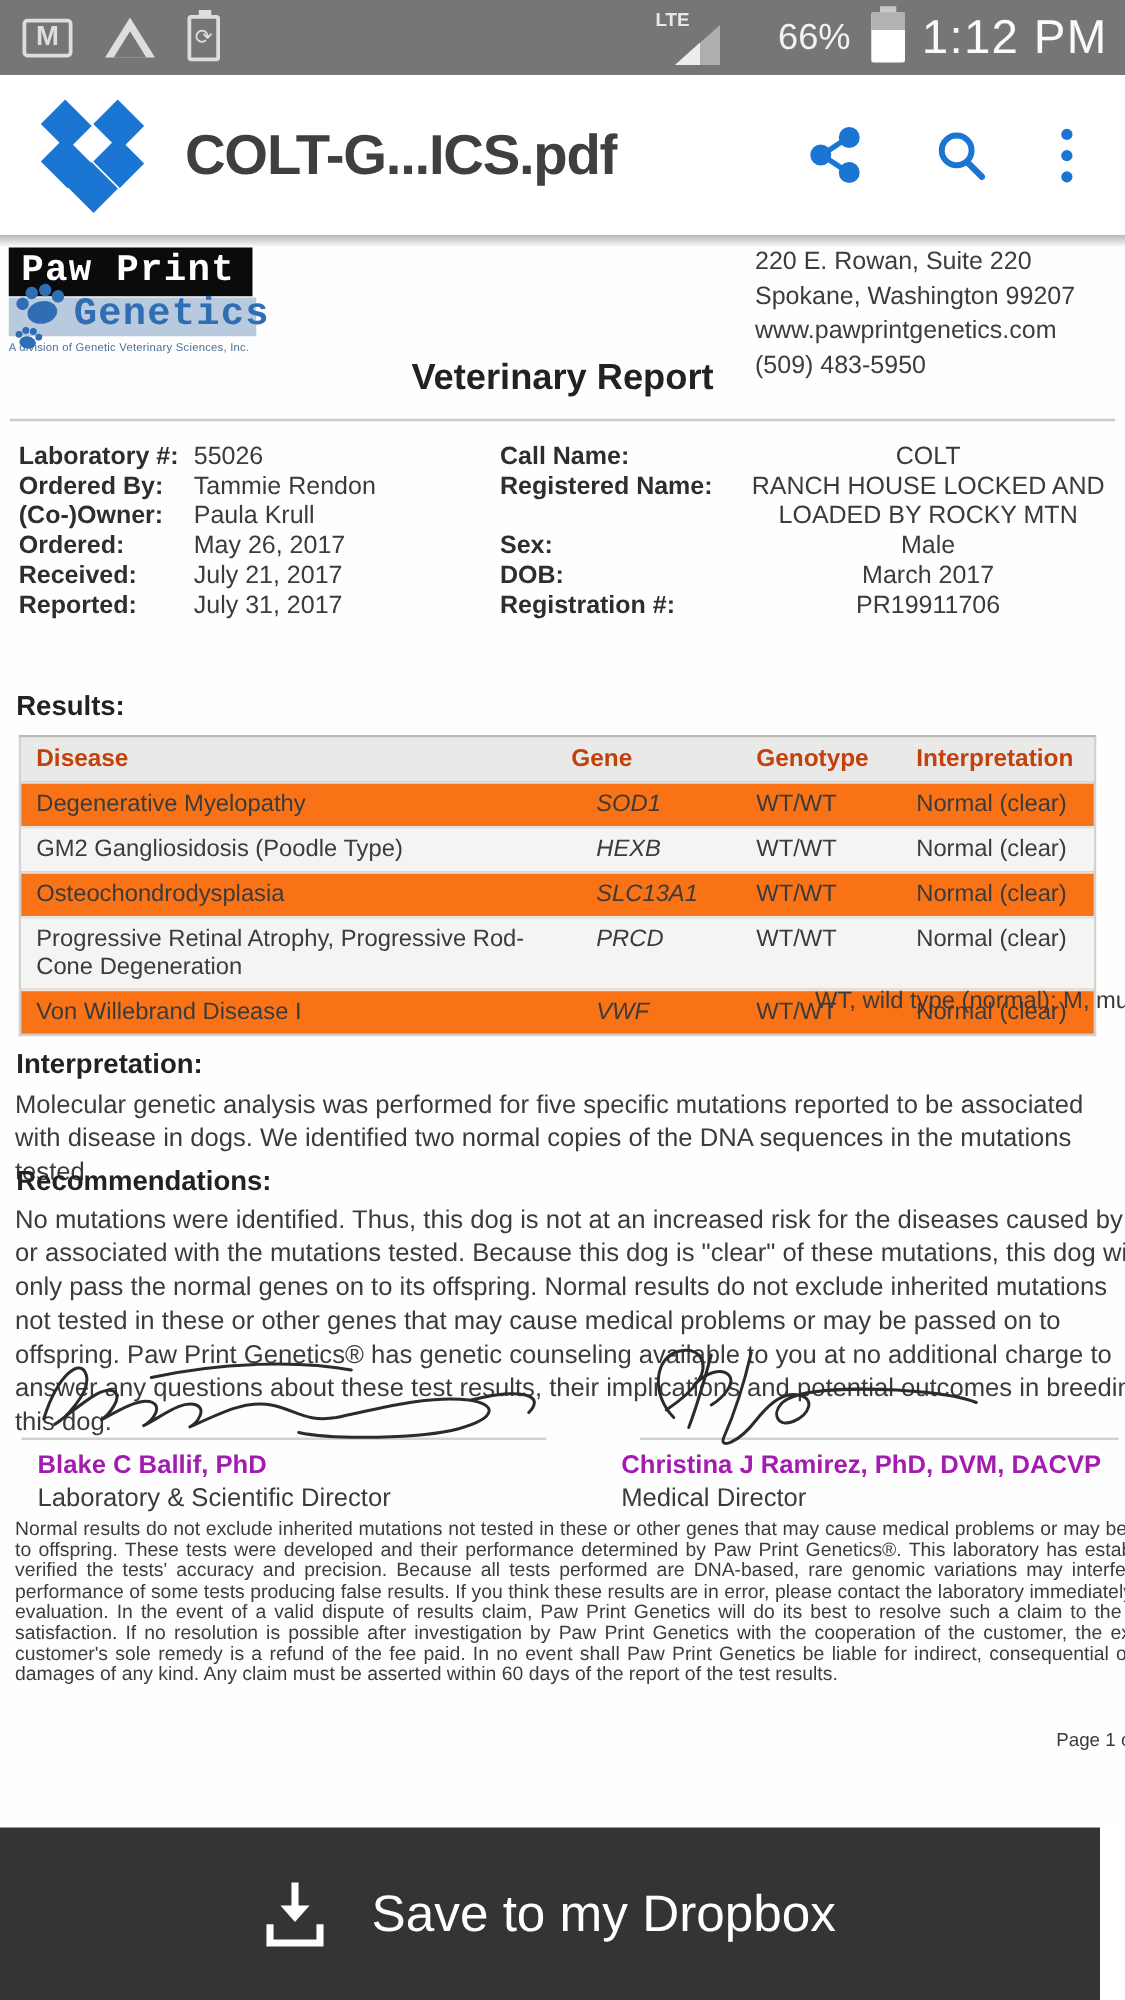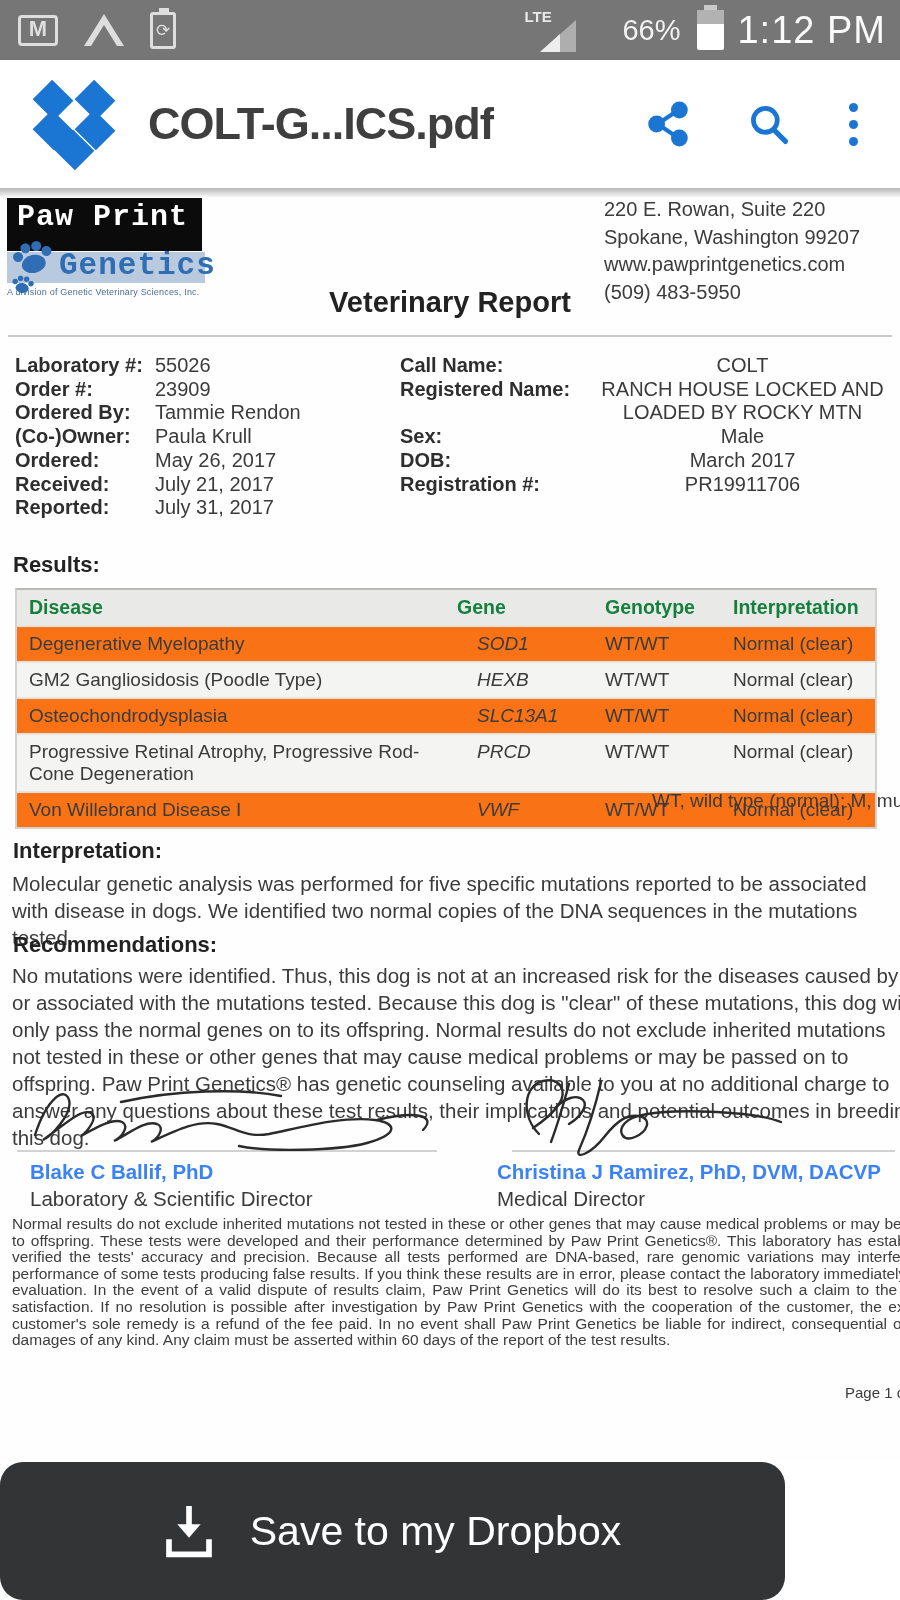--- a/index.html
+++ b/index.html
@@ -50,21 +50,21 @@
   .ab-actions svg { display:block; }
   .dots { display:flex; flex-direction:column; gap:8px; }
   .dots b { width:9px; height:9px; border-radius:50%; background:#1a76d2; }
   .ab-shadow { position:absolute; left:0; top:188px; width:900px; height:10px;
     background:linear-gradient(to bottom, rgba(0,0,0,0.28), rgba(0,0,0,0)); z-index:5; }
 
   
   .doc { position:absolute; left:0; top:188px; width:900px; height:1274px; background:#fefefe; overflow:hidden; }
 
   .logo-block { position:absolute; left:7px; top:10px; }
-  .logo-top { display:inline-block; background:#0b0b0b; color:#fff; padding:2px 14px 17px 10px;
+  .logo-top { display:inline-block; background:#0b0b0b; color:#fff; padding:2px 14px 3px 10px;
     font-family:"Liberation Mono","DejaVu Sans Mono",monospace; font-weight:bold; font-size:30px; letter-spacing:1px; }
   .logo-band { position:relative; width:198px; height:31px; background:#b9c9de; margin-top:1px; }
   .logo-band .gen { position:absolute; left:52px; top:-4px; color:#2f6db5;
     font-family:"Liberation Mono","DejaVu Sans Mono",monospace; font-weight:bold; font-size:31px; letter-spacing:1px; }
   .paw { position:absolute; left:2px; top:-14px; }
   .logo-tagline { margin-top:4px; font-size:9px; color:#4a6e96; letter-spacing:0.2px; }
 
   .contact { position:absolute; left:604px; top:8px; font-size:20px; line-height:27.5px; color:#3c3c3c; }
 
   .report-title { position:absolute; left:0; top:98px; width:100%; text-align:center;
@@ -79,51 +79,51 @@
   .info-right { left:400px; top:166px; width:488px; }
   .info-right .lbl { width:197px; }
   .info-right .val { width:291px;text-align:center; }
 
   .results-heading, .sec-heading { position:absolute; left:13px; font-size:22px; font-weight:bold; color:#222; }
   .results-heading { top:364px; }
 
   .rtable { position:absolute; left:15px; top:400px; width:862px; border:2px solid #d2d2d0; border-top:2px solid #b9b9b7; }
   .trow { display:grid; grid-template-columns:428px 148px 128px 1fr; padding:6px 0 6px 12px;
     font-size:19px; align-items:start; border-top:2px solid #e3e3e1; }
-  .trow.head { background:#e9e9e7; border-top:none; font-weight:bold; color:#15803d; font-size:19.5px; }
+  .trow.head { background:#e9e9e7; border-top:none; font-weight:bold; color:#c2410c; font-size:19.5px; }
   .trow.odd { background:#f97316; }
   .trow.even { background:#f4f4f2; }
   .gene { font-style:italic;margin-left:20px; }
   .c-disease { padding-right:18px; }
 
   .footnote { position:absolute; left:652px; top:602px; font-size:19px; white-space:nowrap; color:#3b3b3b; }
 
   .interp-heading { top:650px; }
   .interp-body { position:absolute; left:12px; top:682px; width:878px; font-size:20.5px; line-height:27px; }
   .rec-heading { top:744px; }
   .rec-body { position:absolute; left:12px; top:774px; width:906px; font-size:20.5px; line-height:27px; }
 
   .sig-line { position:absolute; top:962px; height:2px; background:#d2d2d2; }
   .sig-line.l { left:17px; width:420px; }
   .sig-line.r { left:512px; width:383px; }
   .sig-svg { position:absolute; z-index:2; }
   .sig-svg.l { left:25px; top:890px; }
   .sig-svg.r { left:505px; top:880px; }
-  .sig-name { position:absolute; top:972px; font-size:20.5px; font-weight:bold; color:#3b82f6; }
+  .sig-name { position:absolute; top:972px; font-size:20.5px; font-weight:bold; color:#a21caf; }
   .sig-title { position:absolute; top:999px; font-size:20.5px; color:#3b3b3b; }
   .sig-name.l, .sig-title.l { left:30px; }
   .sig-name.r, .sig-title.r { left:497px; }
 
   .disclaimer { position:absolute; left:12px; top:1028px; width:966px; font-size:15.5px; line-height:16.6px;
     text-align:justify; color:#3d3d3d; }
   .page-label { position:absolute; left:845px; top:1196px; font-size:15px; white-space:nowrap; color:#3b3b3b; }
 
   
-  .bottom-bar { position:absolute; left:0; top:1462px; width:785px; height:138px; background:#323436;
-    display:flex; align-items:center; justify-content:center; gap:36px; cursor:pointer;border-radius:23px; }
+  .bottom-bar { position:absolute; left:0; top:1462px; width:880px; height:138px; background:#323436;
+    display:flex; align-items:center; justify-content:center; gap:36px; cursor:pointer; }
   .bb-label { color:#ffffff; font-size:41px; }
 </style>
 </head>
 <body>
 
 <div class="status-bar">
   <div class="sb-left">
     <div class="envelope"></div>
     <div class="drive-tri"></div>
     <div class="batt-save">⟳</div>
@@ -207,24 +207,20 @@
     <div>(509) 483-5950</div>
   </div>
 
   <div class="report-title">Veterinary Report</div>
   <div class="divider"></div>
 
   <div class="info info-left">
     <div class="row">
         <span class="lbl">Laboratory #:</span>
         <span class="val">55026</span>
-      </div>
-    <div class="row">
-        <span class="lbl">Order #:</span>
-        <span class="val">23909</span>
       </div>
     <div class="row">
         <span class="lbl">Ordered By:</span>
         <span class="val">Tammie Rendon</span>
       </div>
     <div class="row">
         <span class="lbl">(Co-)Owner:</span>
         <span class="val">Paula Krull</span>
       </div>
     <div class="row">

